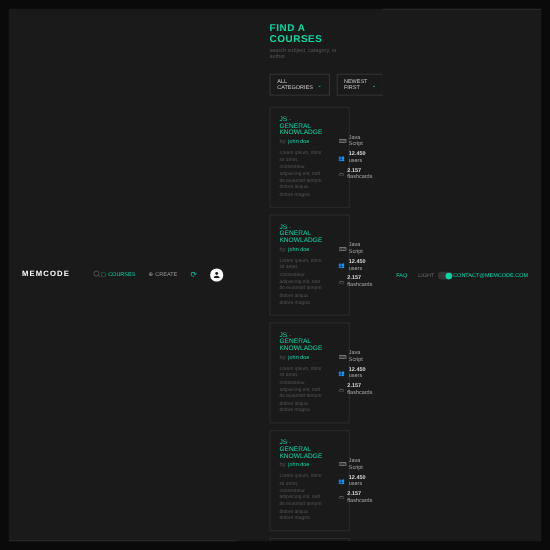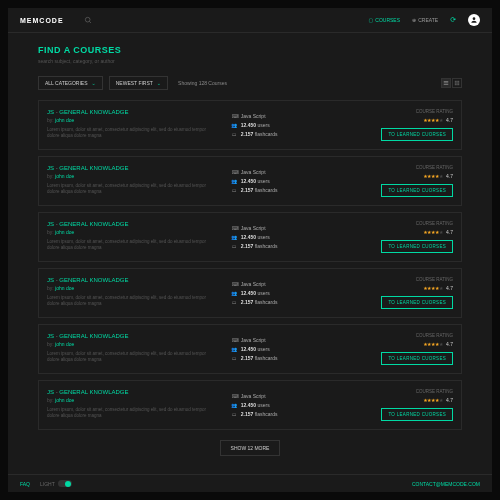--- a/index.html
+++ b/index.html
@@ -1,17 +1,17 @@
 <!DOCTYPE html>
 <html><head>
 <meta charset="utf-8">
 <style>
 *{margin:0;padding:0;box-sizing:border-box;font-family:Arial,sans-serif}
 body{background:#0a0a0a;color:#999;font-size:6px;width:500px;height:500px;overflow:hidden}
-.page{background:#1a1a1a;margin:8px;height:484px;display:flex;flex-direction:column}
+.page{background:#1a1a1a;margin:8px;height:484px;display:flex;flex-direction:row}
 .header{display:flex;align-items:center;padding:6px 12px;border-bottom:1px solid #2a2a2a}
 .logo{color:#fff;font-weight:bold;font-size:7px;letter-spacing:1px}
 .search-icon{margin-left:20px;color:#666}
 .nav{margin-left:auto;display:flex;gap:12px;align-items:center}
 .nav-item{color:#00d9a3;font-size:5px;display:flex;align-items:center;gap:2px}
 .nav-item.inactive{color:#999}
 .nav-icon{font-size:7px}
 .avatar{width:12px;height:12px;background:#fff;border-radius:50%;display:flex;align-items:center;justify-content:center}
 .avatar svg{width:8px;height:8px}
 .content{padding:12px 30px;flex:1;overflow:hidden}

